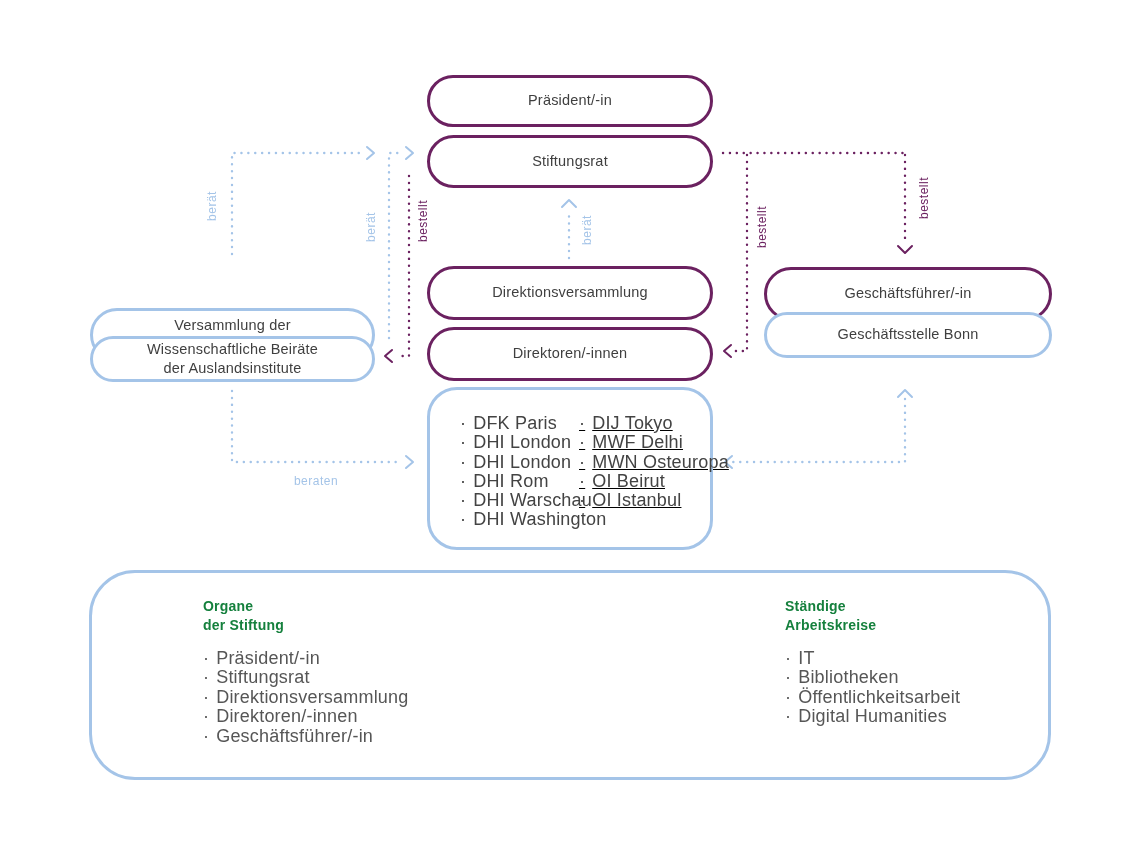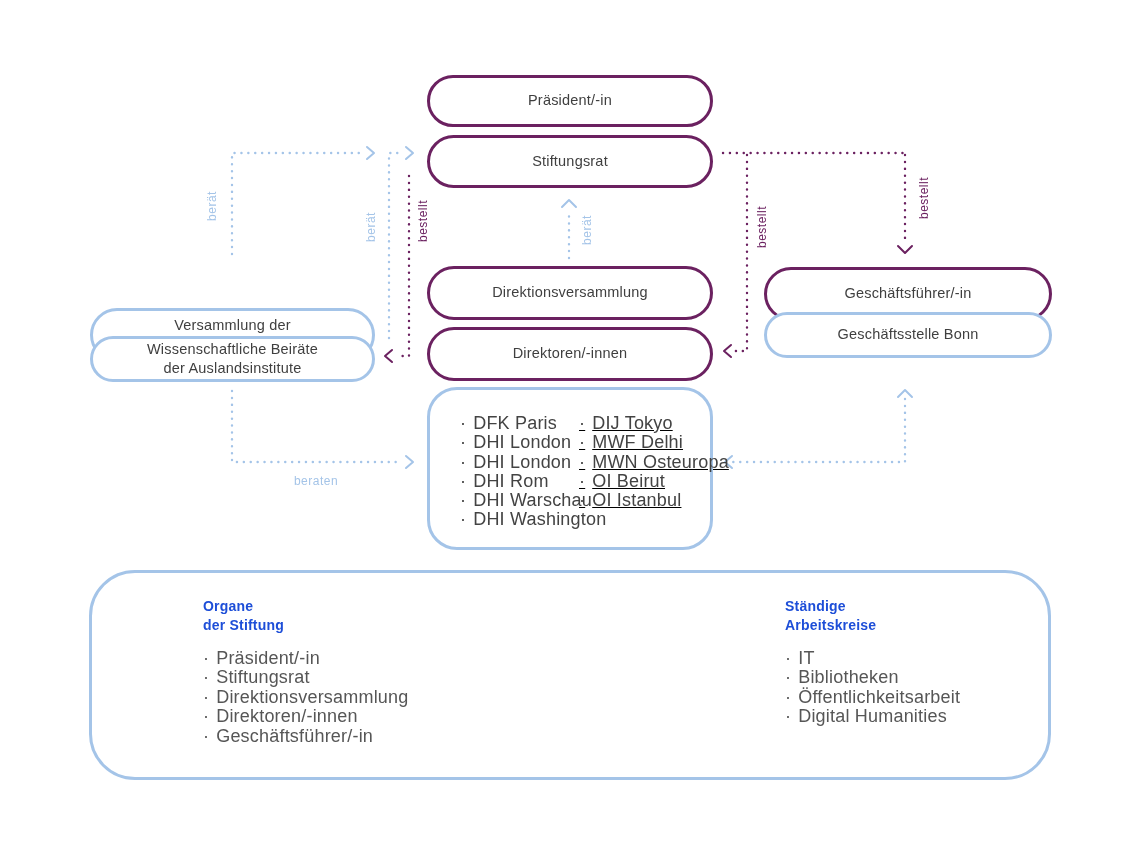--- a/index.html
+++ b/index.html
@@ -33,21 +33,21 @@
   ul.plain { list-style:none; margin:0; padding:0; }
   ul.plain li { font-size:18px; line-height:19.3px; color:#434343; letter-spacing:0.2px; }
   ul.plain li::before { content:"·"; margin-right:7px; color:#434343; }
 
   .inst-col { position:absolute; }
   .inst-col.c1 { left:460px; top:414px; }
   .inst-col.c2 { left:579px; top:414px;text-decoration:underline; }
 
   .legend-col { position:absolute; }
   .legend-col .title {
-    font-size:14px; font-weight:700; color:#1d4ed8; line-height:19.3px;
+    font-size:14px; font-weight:700; color:#15803d; line-height:19.3px;
     white-space:pre-line; letter-spacing:0.2px;
   }
   .legend-col ul.plain { margin-top:13px; }
   .legend-col ul.plain li { color:#565656; line-height:19.5px; }
   .legend-col ul.plain li::before { color:#565656; }
   .lc1 { left:203px; top:597px; }
   .lc2 { left:466px; top:597px; }
   .lc3 { left:785px; top:597px; }
 
   .edge-label {

